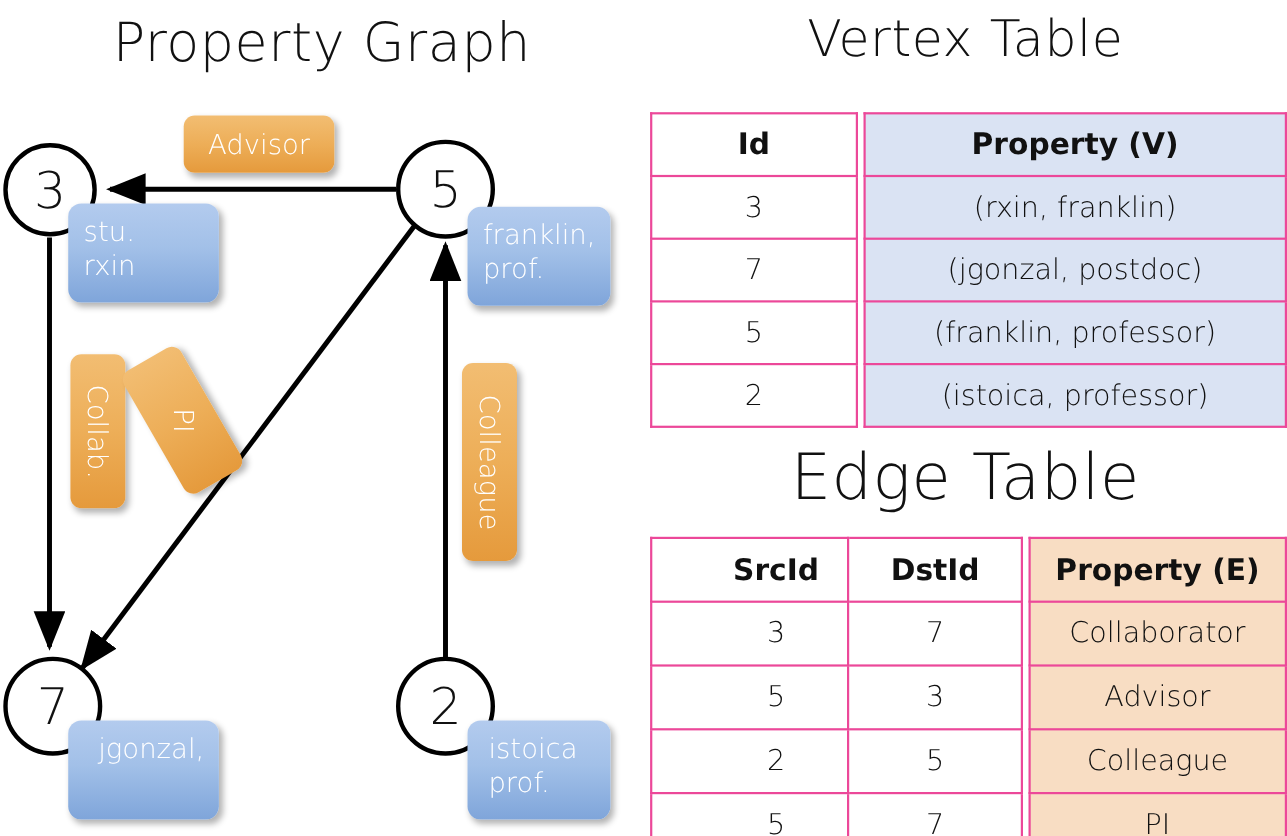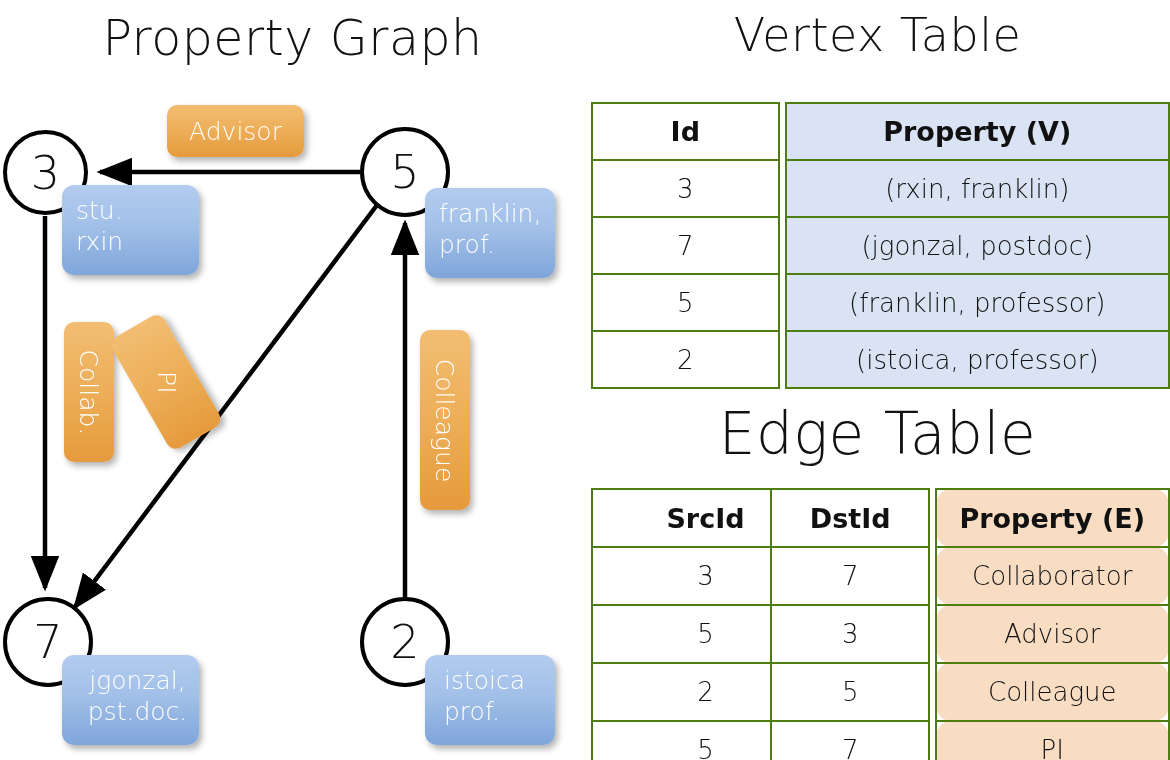--- a/index.html
+++ b/index.html
@@ -125,41 +125,41 @@
   
   .tbl {
     position: absolute;
     border-collapse: collapse;
     font-family: "DejaVu Sans", sans-serif;
     font-weight: 300;
     font-size: 26px;
     color: #111111;
   }
   .tbl td, .tbl th {
-    border: 2px solid #4d7c0f;
+    border: 2px solid #ec4899;
     text-align: center;
     padding: 0;
     background: #ffffff;
     font-weight: 300;
   }
   .tbl th {
     font-weight: bold;
     font-size: 27px;
   }
   .col-blue { background: #dae3f3 !important; margin-left: 36px; }
   .col-orange { background: #f8ddc3 !important; }
 
   #vertex-table { left: 591px; top: 102px; }
   #vertex-table .c-id   { width: 185px; height: 55px; }
   #vertex-table .c-prop { width: 382px; height: 55px; }
 
   #edge-table { left: 591px; top: 488px; }
   #edge-table .c-src  { width: 140px; height: 56px; padding-left: 48px; }
   #edge-table .c-dst  { width: 173px; height: 56px; }
-  #edge-table .c-prop { width: 247px; height: 56px; border-radius: 15px; }
+  #edge-table .c-prop { width: 247px; height: 56px; }
 
   
   .spacer-col { width: 5px; border: none !important; background: #ffffff !important; }
 </style>
 </head>
 <body>
 
 <div id="graph-panel">
 
   <div class="title" id="title-property-graph">Property Graph</div>
@@ -198,21 +198,20 @@
     <div>rxin</div>
   </div>
 
   <div class="prop-box" style="left:425px; top:188px; width:130px; height:90px;">
     <div>franklin,</div>
     <div>prof.</div>
   </div>
 
   <div class="prop-box" style="left:62px; top:655px; width:137px; height:90px;text-align:center;">
     <div>jgonzal,</div>
-    <div>pst.doc.</div>
   </div>
 
   <div class="prop-box" style="left:425px; top:655px; width:130px; height:90px;padding-left:19px;">
     <div>istoica</div>
     <div>prof.</div>
   </div>
 
   <div class="edge-label" style="left:167px; top:105px; width:137px; height:52px;">
     <span>Advisor</span>
   </div>

